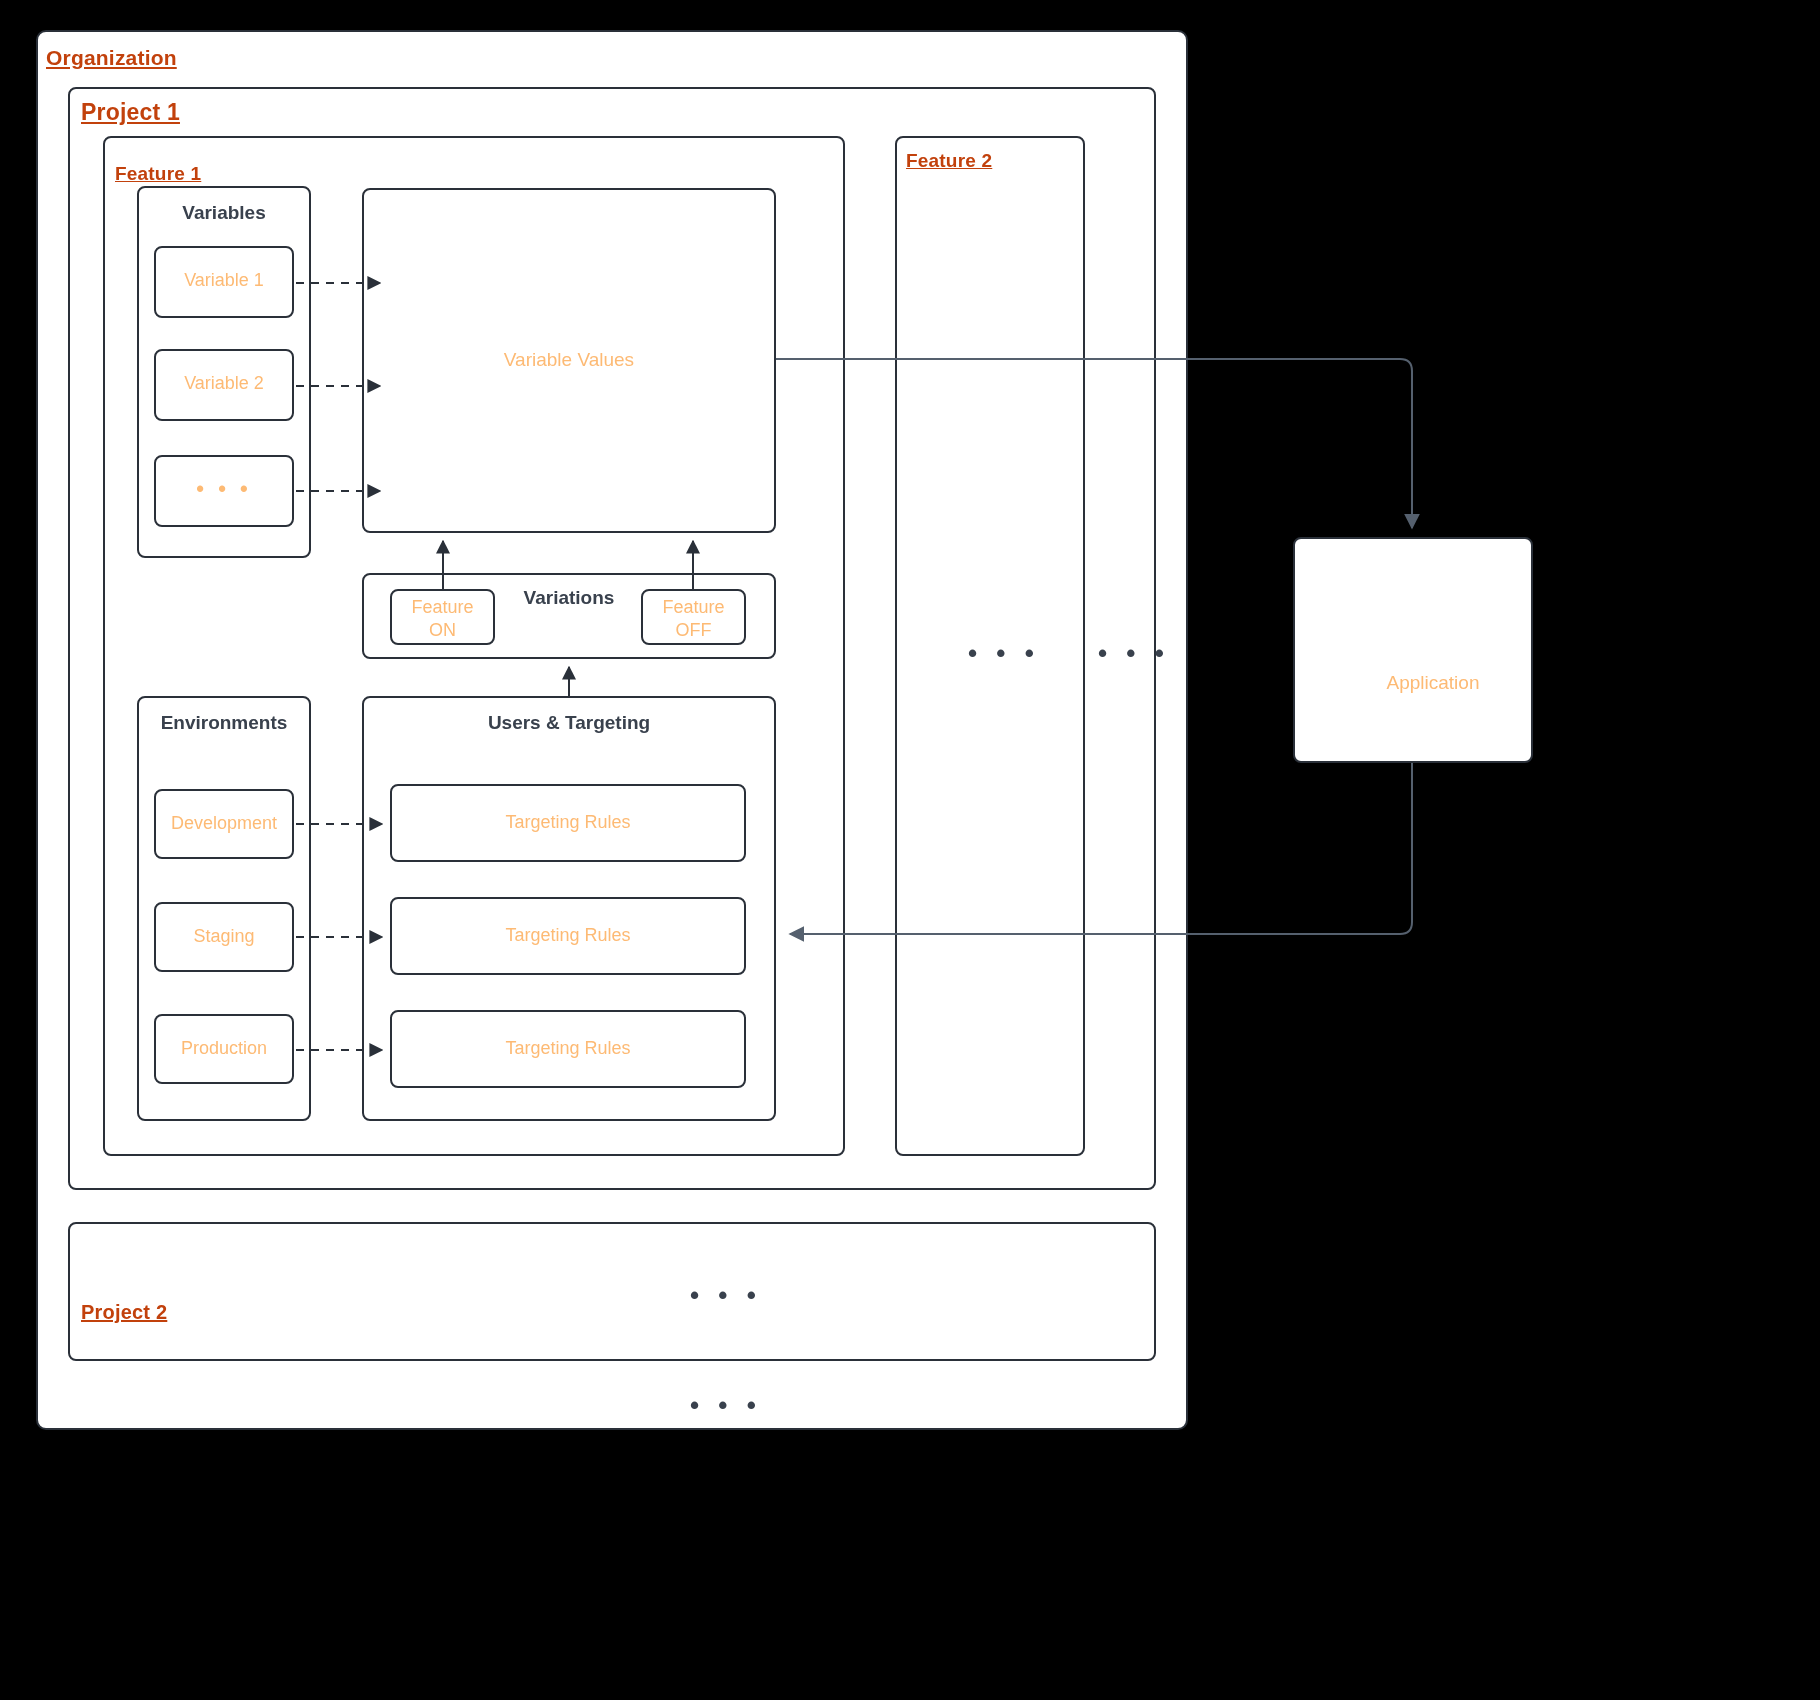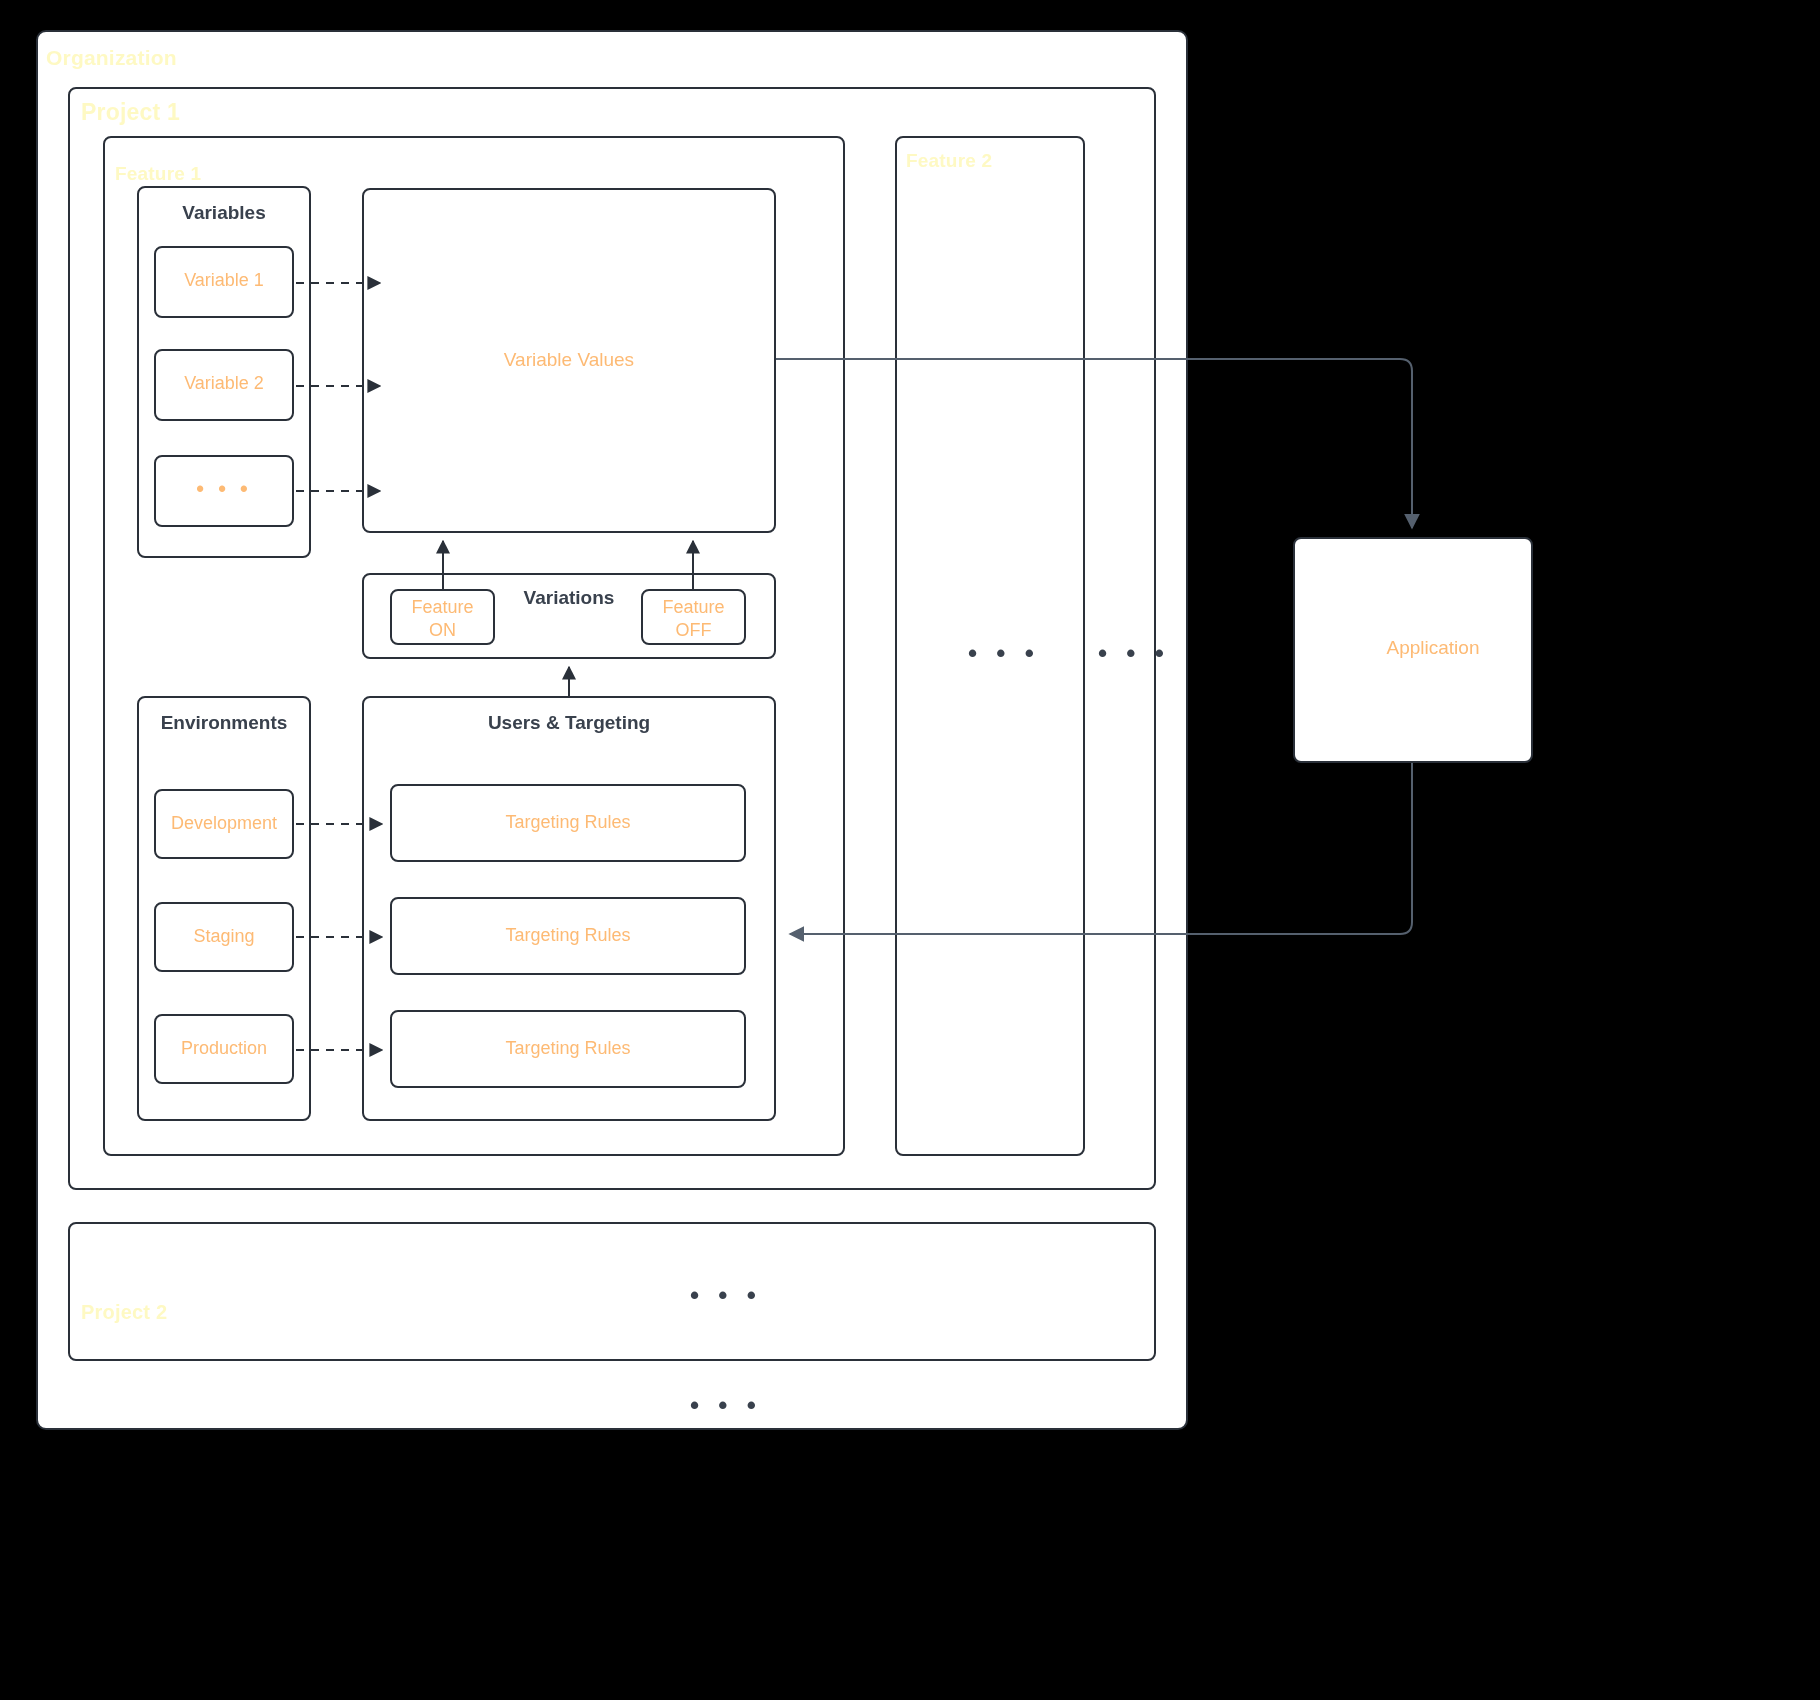--- a/index.html
+++ b/index.html
@@ -1,19 +1,19 @@
 <!DOCTYPE html>
 <html><head>
 <meta charset="utf-8">
 <style>
   html,body{margin:0;padding:0;background:#000;}
   body{width:1820px;height:1700px;position:relative;font-family:"Liberation Sans",sans-serif;}
   .stage{position:absolute;left:0;top:0;width:1820px;height:1700px;}
   .box{position:absolute;box-sizing:border-box;border:2px solid #2a3039;border-radius:8px;background:#fff;}
-  .hdr{position:absolute;font-weight:bold;color:#fef9c3;letter-spacing:.2px;}
+  .hdr{position:absolute;font-weight:bold;color:#c2410c;letter-spacing:.2px;text-decoration:underline;}
   .ctr{position:absolute;width:100%;text-align:center;font-weight:bold;color:#39414d;}
   .lbl{position:absolute;width:100%;text-align:center;color:#fdba74;}
   .dots{position:absolute;color:#39414d;letter-spacing:6px;font-size:26px;font-weight:bold;}
   svg.ov{position:absolute;left:0;top:0;width:1820px;height:1700px;overflow:visible;pointer-events:none;}
 </style>
 </head>
 <body>
 
 <div class="stage">
 
@@ -80,21 +80,21 @@
 
   <div class="box" style="left:390px;top:1010px;width:356px;height:78px;"></div>
   <div class="lbl" style="left:390px;top:1038px;width:356px;font-size:18px;">Targeting Rules</div>
 
   <div class="box" style="left:68px;top:1222px;width:1088px;height:139px;"></div>
   <div class="hdr" style="left:81px;top:1301px;font-size:20px;">Project 2</div>
   <div class="dots" style="left:690px;top:1280px;">• • •</div>
   <div class="dots" style="left:690px;top:1390px;">• • •</div>
 
   <div class="box" style="left:1293px;top:537px;width:240px;height:226px;"></div>
-  <div class="lbl" style="left:1293px;top:637px;width:280px;font-size:19px;">Application</div>
+  <div class="lbl" style="left:1293px;top:672px;width:280px;font-size:19px;">Application</div>
 
   <svg class="ov" viewBox="0 0 1820 1700">
     <defs>
       <marker id="arrDark" viewBox="0 0 10 10" refX="9" refY="5" markerWidth="7" markerHeight="7" orient="auto-start-reverse">
         <path d="M0,0 L10,5 L0,10 z" fill="#2a3039"></path>
       </marker>
       <marker id="arrThin" viewBox="0 0 10 10" refX="9" refY="5" markerWidth="8" markerHeight="8" orient="auto-start-reverse">
         <path d="M0,0 L10,5 L0,10 z" fill="#55606e"></path>
       </marker>
     </defs>

